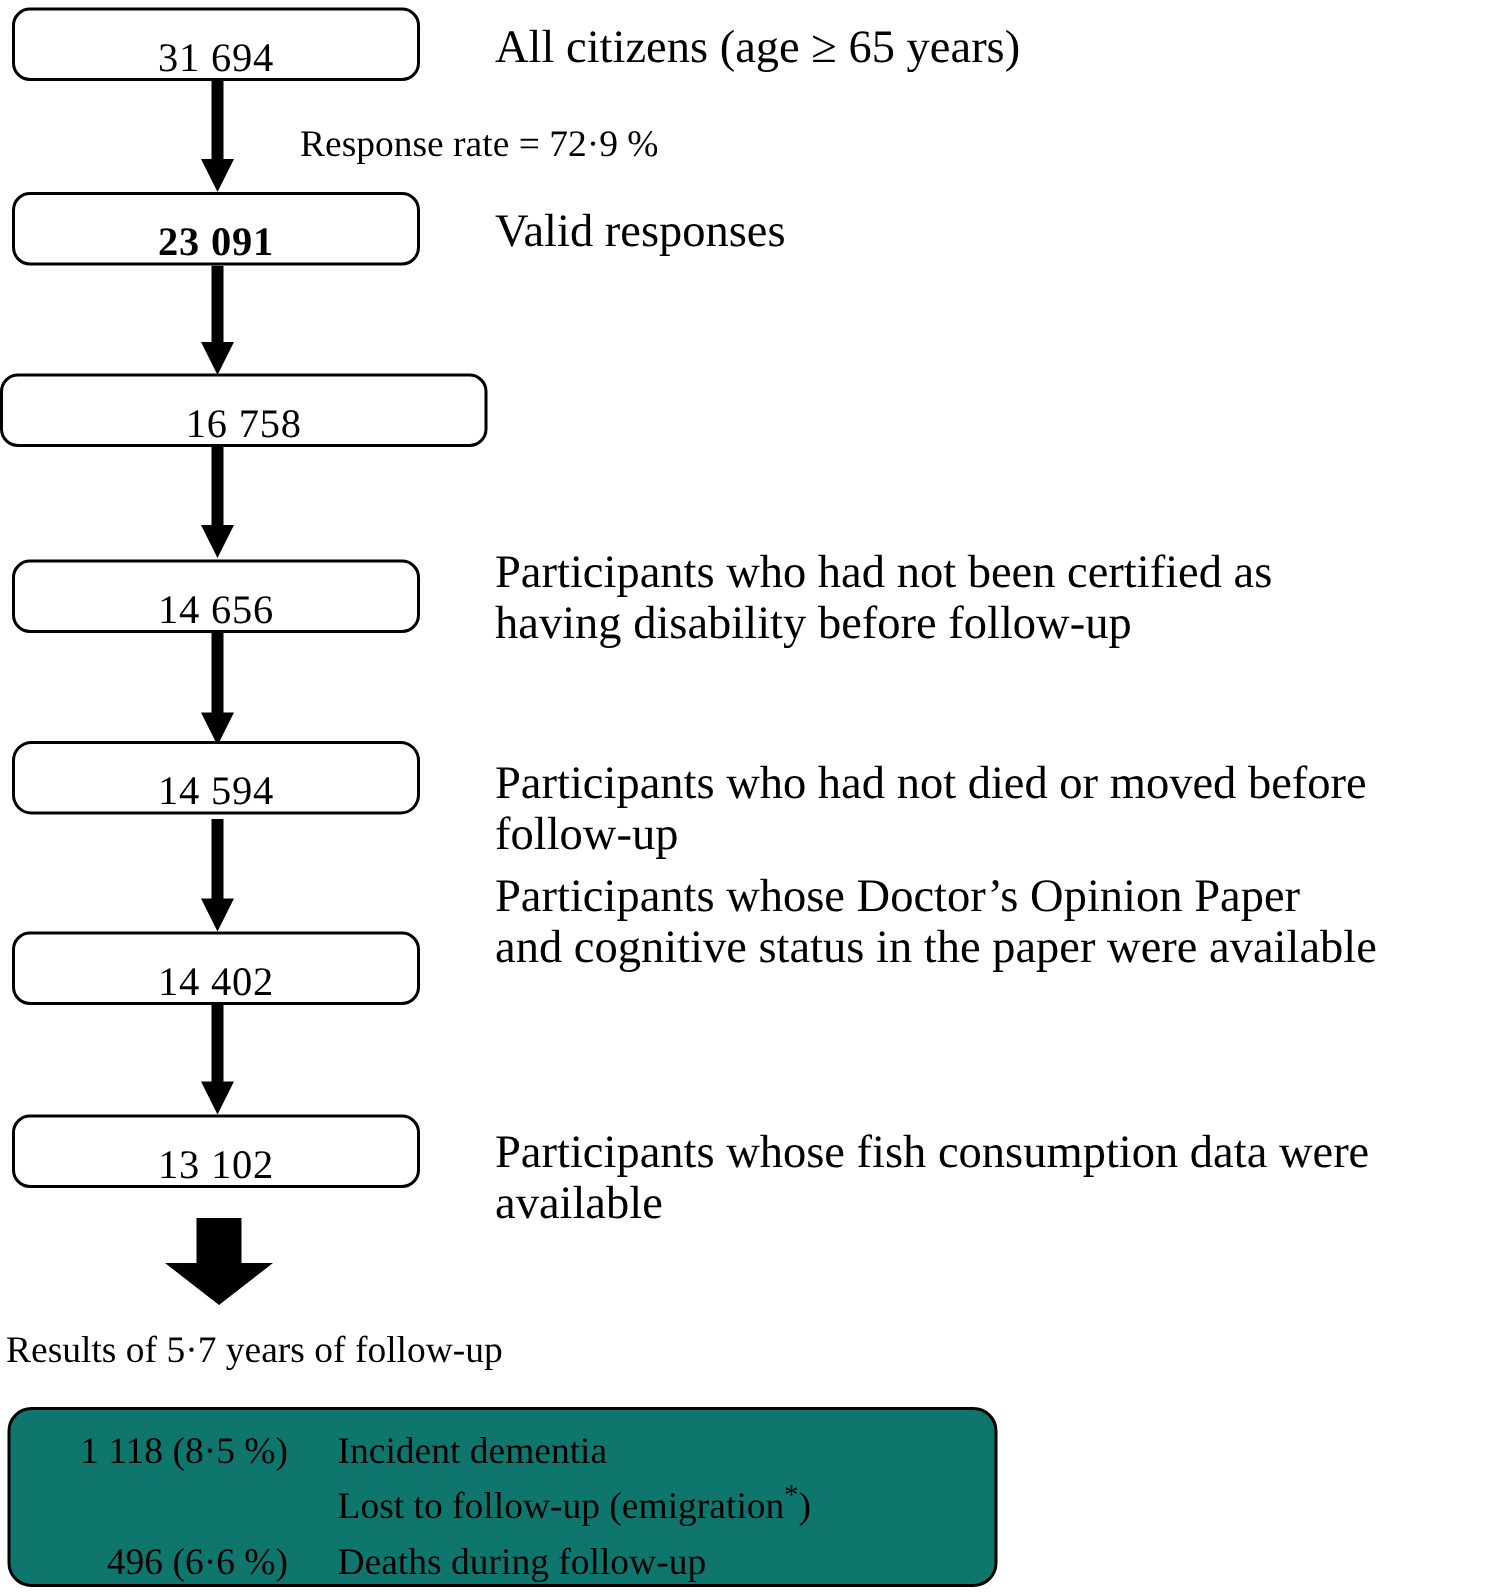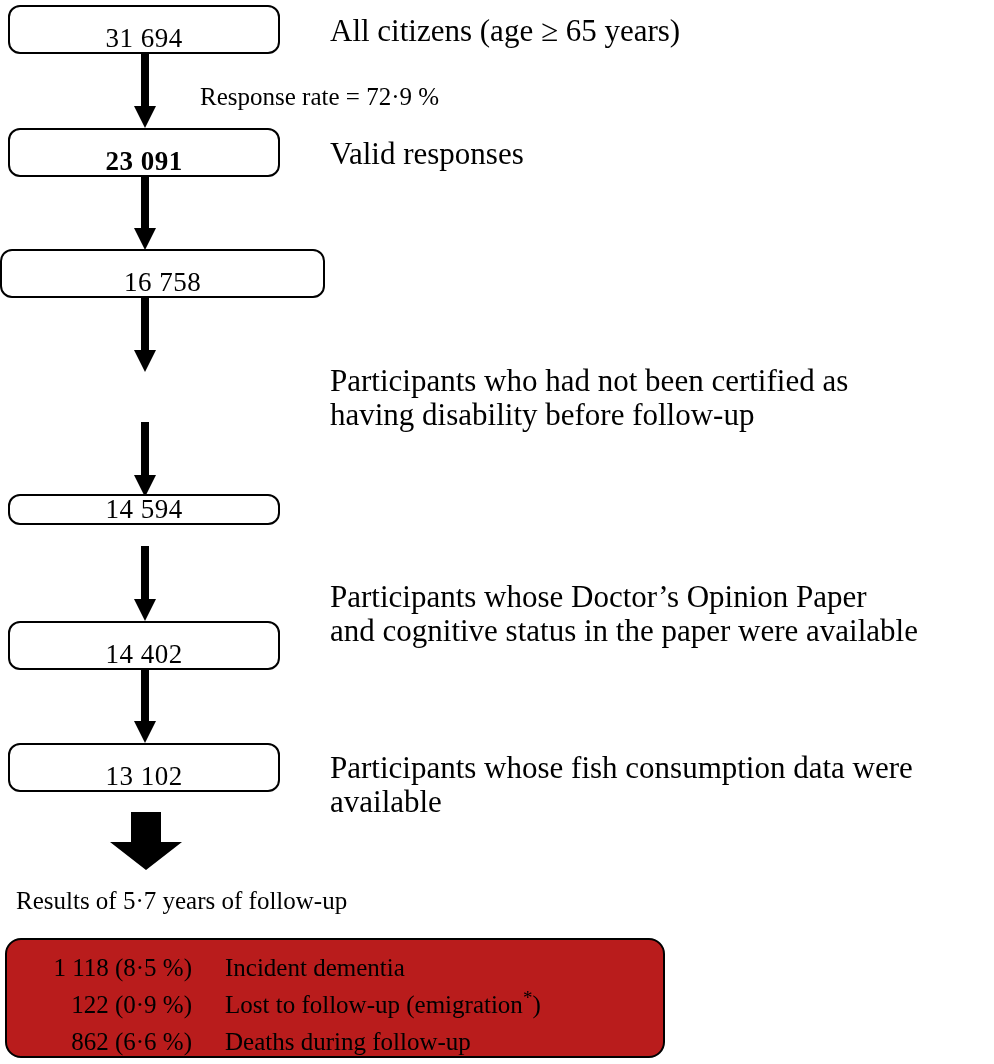--- a/index.html
+++ b/index.html
@@ -74,21 +74,21 @@
     line-height: 30px;
     white-space: pre;
   }
 
   
   .results-box {
     position: absolute;
     box-sizing: border-box;
     border: 2.5px solid #000000;
     border-radius: 16px;
-    background: #b91c1c;
+    background: #0f766e;
   }
   .results-row {
     position: absolute;
     left: 0;
     width: 100%;
     height: 38px;
     display: flex;
     align-items: center;
   }
   .results-num {
@@ -147,33 +147,37 @@
     <span class="node-count">16 758</span>
   </div>
 
   <div class="arrow" style="left:134px; top:298px;">
     <svg width="22" height="74" viewBox="0 0 22 74">
       <rect x="7" y="0" width="8" height="55" fill="#000000"></rect>
       <polygon points="0,52 22,52 11,74" fill="#000000"></polygon>
     </svg>
   </div>
 
+  <div class="node-box" style="left:8px; top:373px; width:272px; height:49px;">
+    <span class="node-count">14 656</span>
+  </div>
   <div class="desc" style="left:330px; top:364px; width:650px;">Participants who had not been certified as
 having disability before follow-up</div>
 
   <div class="arrow" style="left:134px; top:422px;">
     <svg width="22" height="75" viewBox="0 0 22 75">
       <rect x="7" y="0" width="8" height="56" fill="#000000"></rect>
       <polygon points="0,53 22,53 11,75" fill="#000000"></polygon>
     </svg>
   </div>
 
-  <div class="node-box" style="left:8px; top:494px; width:272px; height:31px;">
+  <div class="node-box" style="left:8px; top:494px; width:272px; height:49px;border-radius:13px;">
     <span class="node-count">14 594</span>
   </div>
+  <div class="desc" style="left:330px; top:505px; width:660px;">Participants who had not died or moved before follow-up</div>
 
   <div class="arrow" style="left:134px; top:546px;">
     <svg width="22" height="75" viewBox="0 0 22 75">
       <rect x="7" y="0" width="8" height="56" fill="#000000"></rect>
       <polygon points="0,53 22,53 11,75" fill="#000000"></polygon>
     </svg>
   </div>
 
   <div class="node-box" style="left:8px; top:621px; width:272px; height:49px;">
     <span class="node-count">14 402</span>
@@ -192,34 +196,33 @@
     <span class="node-count">13 102</span>
   </div>
   <div class="desc" style="left:330px; top:751px; width:660px;">Participants whose fish consumption data were available</div>
 
   <div class="block-arrow" style="left:110px; top:812px;">
     <svg width="72" height="58" viewBox="0 0 72 58">
       <polygon points="21,0 51,0 51,30 72,30 36,58 0,30 21,30" fill="#000000"></polygon>
     </svg>
   </div>
 
-  <div class="results-title" style="left:16px; top:886px;">Results of 5·7 years of follow-up</div>
+  <div class="results-title" style="left:4px; top:886px;">Results of 5·7 years of follow-up</div>
 
   <div class="results-box" style="left:5px; top:938px; width:660px; height:120px;">
 
     <div class="results-row" style="top:8px;">
       <span class="results-num">1 118 (8·5 %)</span>
       <span class="results-label">Incident dementia</span>
     </div>
 
     <div class="results-row" style="top:45px;">
-      <span class="results-num">122 (0·9 %)</span>
       <span class="results-label"><span>Lost to follow-up (emigration</span><span class="sup">*</span><span>)</span></span>
     </div>
 
     <div class="results-row" style="top:82px;">
-      <span class="results-num">862 (6·6 %)</span>
+      <span class="results-num">496 (6·6 %)</span>
       <span class="results-label">Deaths during follow-up</span>
     </div>
 
   </div>
 
 </div>
 
 </body></html>

